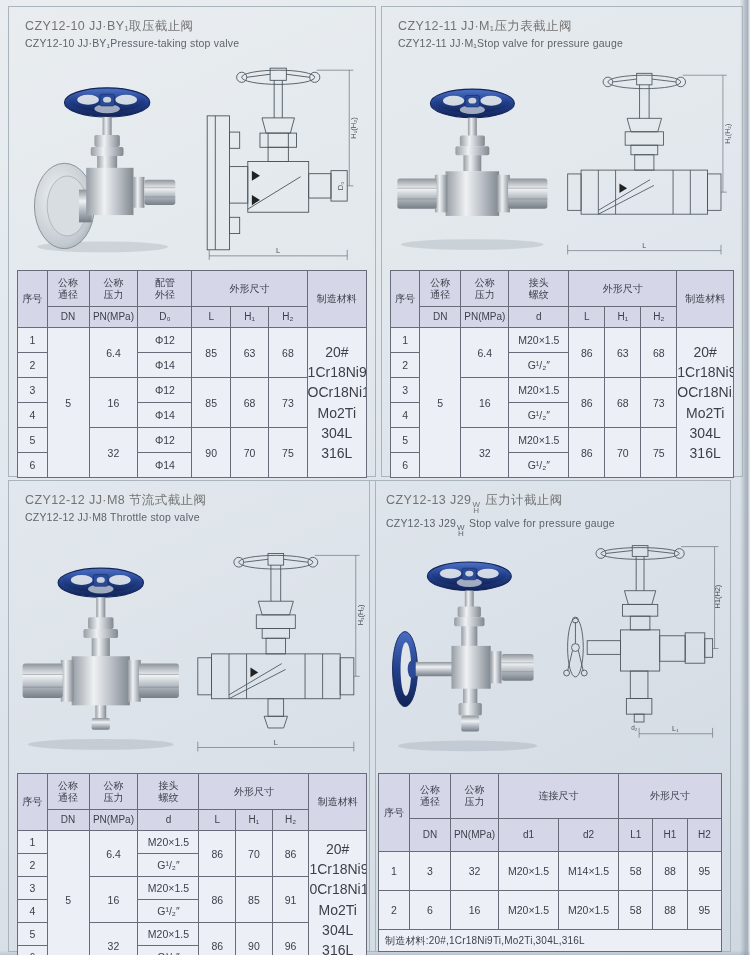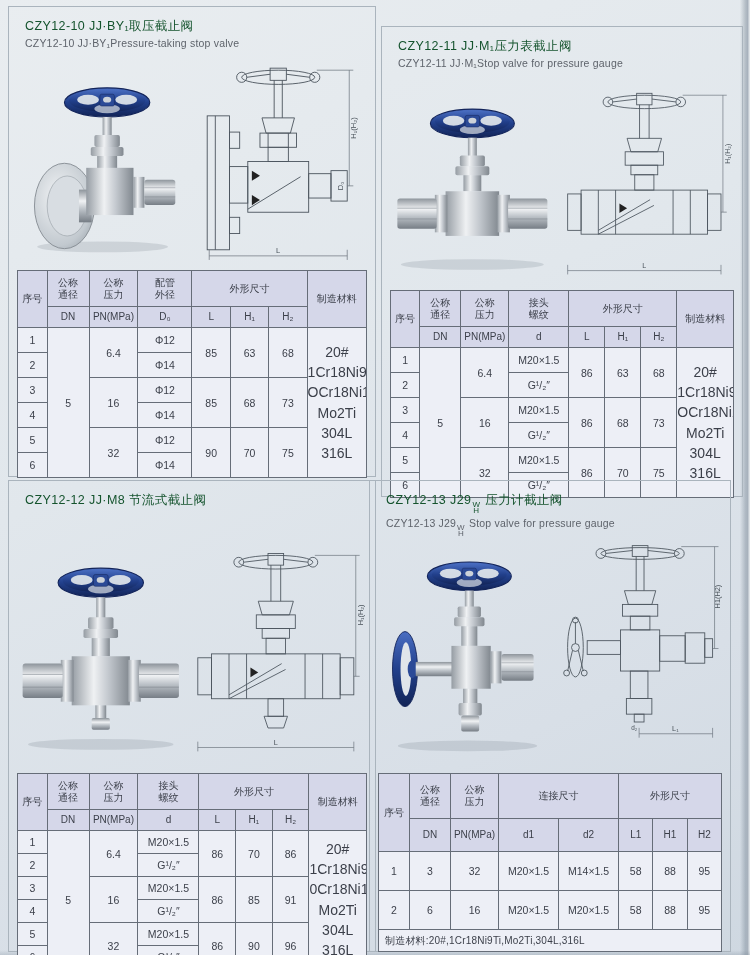--- a/index.html
+++ b/index.html
@@ -9,26 +9,26 @@
     font-family:"Liberation Sans","DejaVu Sans",sans-serif;
     -webkit-font-smoothing:antialiased;
   }
   .edge-right{position:absolute;top:0;right:0;width:10px;height:100%;
     background:linear-gradient(90deg,rgba(110,125,140,0) 0%,rgba(110,125,140,.40) 55%,#a8b2bd 75%,#eef1f3 100%);}
   .edge-bottom{position:absolute;left:0;bottom:0;width:100%;height:5px;
     background:linear-gradient(180deg,rgba(110,125,140,0),rgba(110,125,140,.25));}
 
   .quad{position:absolute;border:1px solid #aab4bd;}
   #q1{left:8px;top:6px;width:366px;height:469px;}
-  #q2{left:381px;top:6px;width:360px;height:469px;margin-top:20px;}
+  #q2{left:381px;top:6px;width:360px;height:469px;}
   #q3{left:8px;top:480px;width:366px;height:470px;}
   #q4{left:369px;top:480px;width:360px;height:470px;}
 
   .titles{padding:11px 12px 0 16px;}
-  .t-zh{font-size:12.5px;color:#14532d;letter-spacing:.4px;white-space:nowrap;}
+  .t-zh{font-size:12.5px;color:#737373;letter-spacing:.4px;white-space:nowrap;}
   .t-en{font-size:10.5px;color:#5e636b;margin-top:2px;letter-spacing:.2px;white-space:nowrap;}
   .stack{display:inline-flex;flex-direction:column;vertical-align:-3px;line-height:.8;font-size:8px;margin:0 1px;text-align:center;}
 
   .figs{position:absolute;left:10px;right:8px;display:flex;justify-content:space-between;}
   #q1 .figs,#q2 .figs{top:50px;height:208px;}
   #q3 .figs,#q4 .figs{top:48px;height:240px;}
   .photo{width:47%;height:100%;}
   .draw{width:51%;height:100%;}
 
   .tablewrap{position:absolute;left:8px;right:8px;}
@@ -393,20 +393,21 @@
             </tr>
           </tbody>
         </table>
       </div>
   </div>
 </section>
 
 <section class="quad" id="q3">
   <div class="titles">
     <div class="t-zh">CZY12-12 JJ·M8 节流式截止阀</div>
+    <div class="t-en">CZY12-12 JJ·M8 Throttle stop valve</div>
   </div>
   <div class="figs">
     <svg class="photo" viewBox="0 0 180 230">
       <ellipse cx="90" cy="220" rx="80" ry="6" fill="rgba(80,92,104,.16)"></ellipse>
       <g transform="translate(90,42)">
           <use href="#wheelTop"></use>
         </g>
       <rect x="85" y="58" width="10" height="24" fill="url(#gMetalV)"></rect>
       <rect x="76" y="80" width="28" height="13" rx="2" fill="url(#gMetalV)"></rect>
       <rect x="71" y="93" width="38" height="10" rx="2" fill="url(#gMetalV)"></rect>

